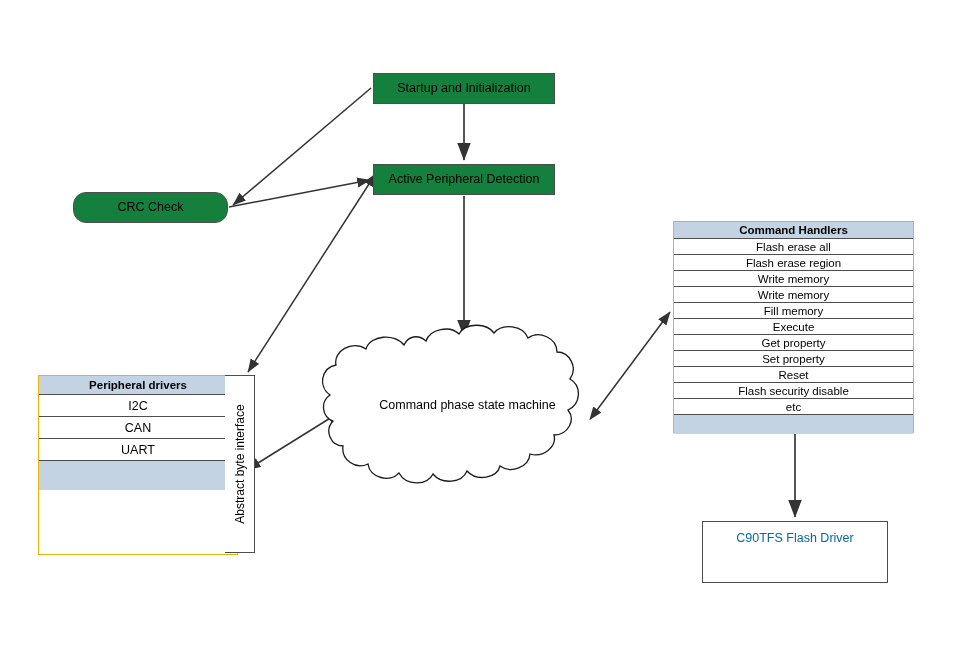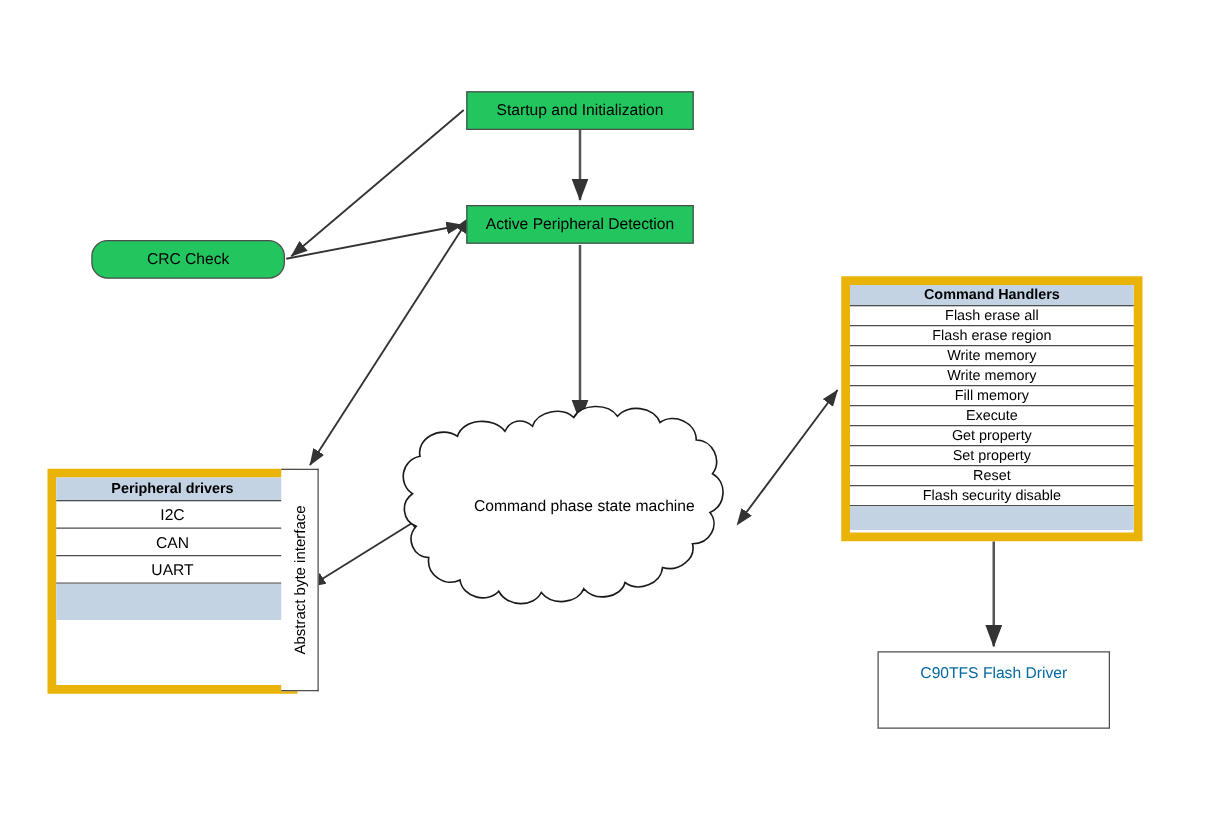--- a/index.html
+++ b/index.html
@@ -24,21 +24,21 @@
     top: 0;
     width: 964px;
     height: 651px;
     pointer-events: none;
   }
   
   .pbox {
     position: absolute;
     box-sizing: border-box;
     border: 1px solid #4d4d4d;
-    background: #22c55e;
+    background: #15803d;
     display: flex;
     align-items: center;
     justify-content: center;
     font-size: 12.5px;
     color: #000000;
     text-align: center;
     line-height: 1.1;
     white-space: nowrap;
   }
   #box-startup   { left: 373px; top: 73px;  width: 182px; height: 31px; }
@@ -63,21 +63,21 @@
     justify-content: center;
     font-size: 12.5px;
     color: #0369a1;
     white-space: nowrap;
   }
   #flash-stack .frow + .frow { border-top: 1px solid #4d4d4d; }
   
   .tbl {
     position: absolute;
     box-sizing: border-box;
-    border: 7px solid #eab308;
+    border: 1px solid #eab308;
     background: #ffffff;
   }
   .tbl .hdr,
   .tbl .row,
   .tbl .ftr {
     box-sizing: border-box;
     display: flex;
     align-items: center;
     justify-content: center;
     font-size: 11.5px;
@@ -204,20 +204,21 @@
     <div class="row">Flash erase all</div>
     <div class="row">Flash erase region</div>
     <div class="row">Write memory</div>
     <div class="row">Write memory</div>
     <div class="row">Fill memory</div>
     <div class="row">Execute</div>
     <div class="row">Get property</div>
     <div class="row">Set property</div>
     <div class="row">Reset</div>
     <div class="row">Flash security disable</div>
+    <div class="row">etc</div>
     <div class="ftr"></div>
   </div>
 
   <div class="tbl" id="tbl-periph">
     <div class="hdr">Peripheral drivers</div>
     <div class="row">I2C</div>
     <div class="row">CAN</div>
     <div class="row">UART</div>
     <div class="ftr"></div>
   </div>

